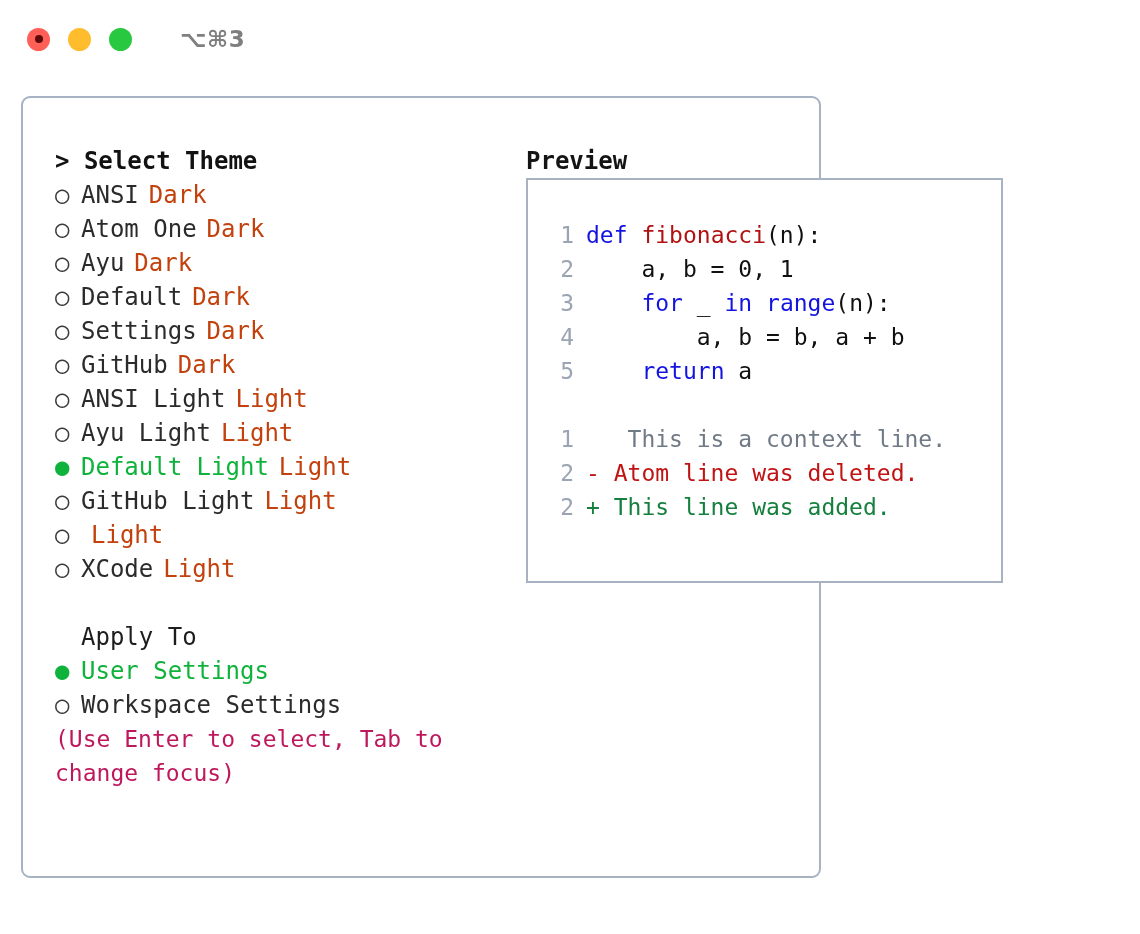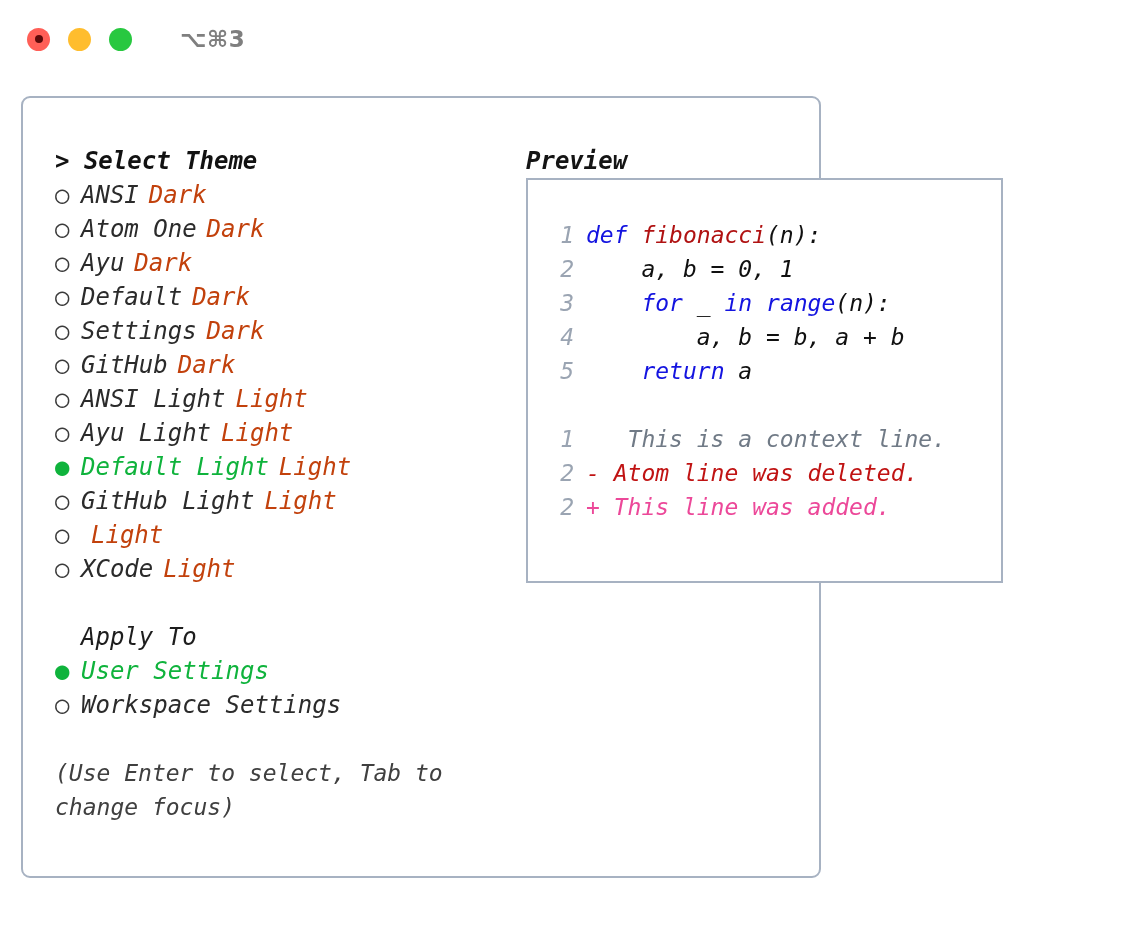--- a/index.html
+++ b/index.html
@@ -69,21 +69,20 @@
   .panel {
     position: absolute;
     left: 21px;
     top: 96px;
     width: 800px;
     height: 782px;
     border: 2px solid #a7b2c2;
     border-radius: 9px;
     box-sizing: border-box;
     background: #ffffff;
-    font-style: italic;
   }
   .panel-inner {
     display: flex;
     padding: 46px 0 0 16px;
     box-sizing: border-box;
     height: 100%;
   }
 
   
   .left-col {
@@ -124,24 +123,23 @@
   }
   .spacer-row { height: 34px; }
   .apply-head {
     font-size: 24px;
     color: #1d1d1d;
     line-height: 34px;
     padding-left: 26px;
     white-space: pre;
   }
   .hint {
-    color: #404040;
+    color: #be185d;
     font-size: 23px;
     line-height: 34px;
-    margin-top: 34px;
     width: 410px;
   }
 
   
   .right-col {
     flex: 1 1 auto;
     padding-left: 17px;
     box-sizing: border-box;
   }
   .preview-title {
@@ -171,21 +169,21 @@
     flex: 0 0 28px;
     text-align: right;
     margin-right: 12px;
   }
   .gap-line { height: 34px; }
   .tok-kw   { color: #1414e0; }
   .tok-fn   { color: #b01212; }
   .tok-plain{ color: #101010; }
   .diff-ctx { color: #707a86; }
   .diff-del { color: #c01313; }
-  .diff-add { color: #ec4899; }
+  .diff-add { color: #15803d; }
 </style>
 </head>
 <body>
 
 <div class="page">
 
   <div class="titlebar">
     <div class="lights">
       <span class="light red"></span>
       <span class="light amber"></span>

